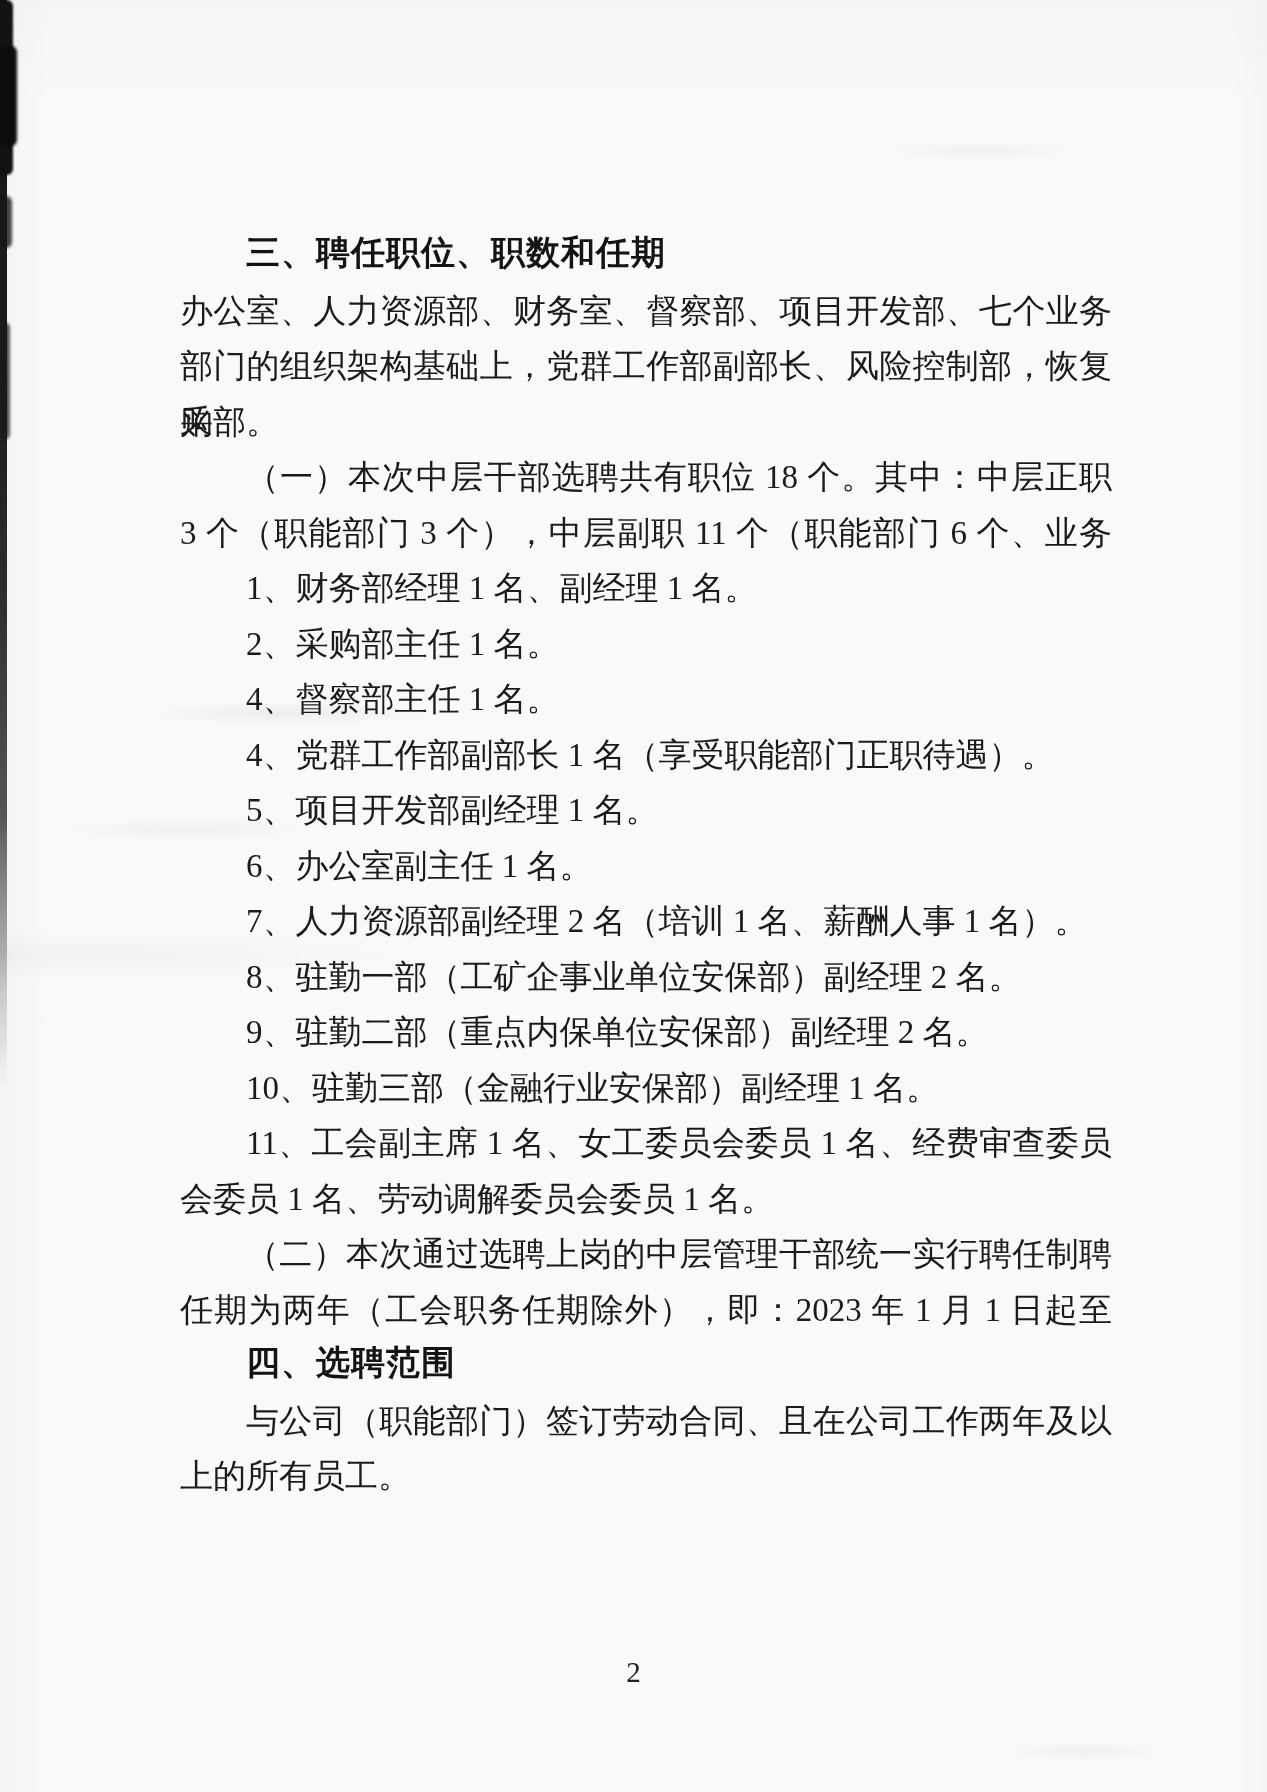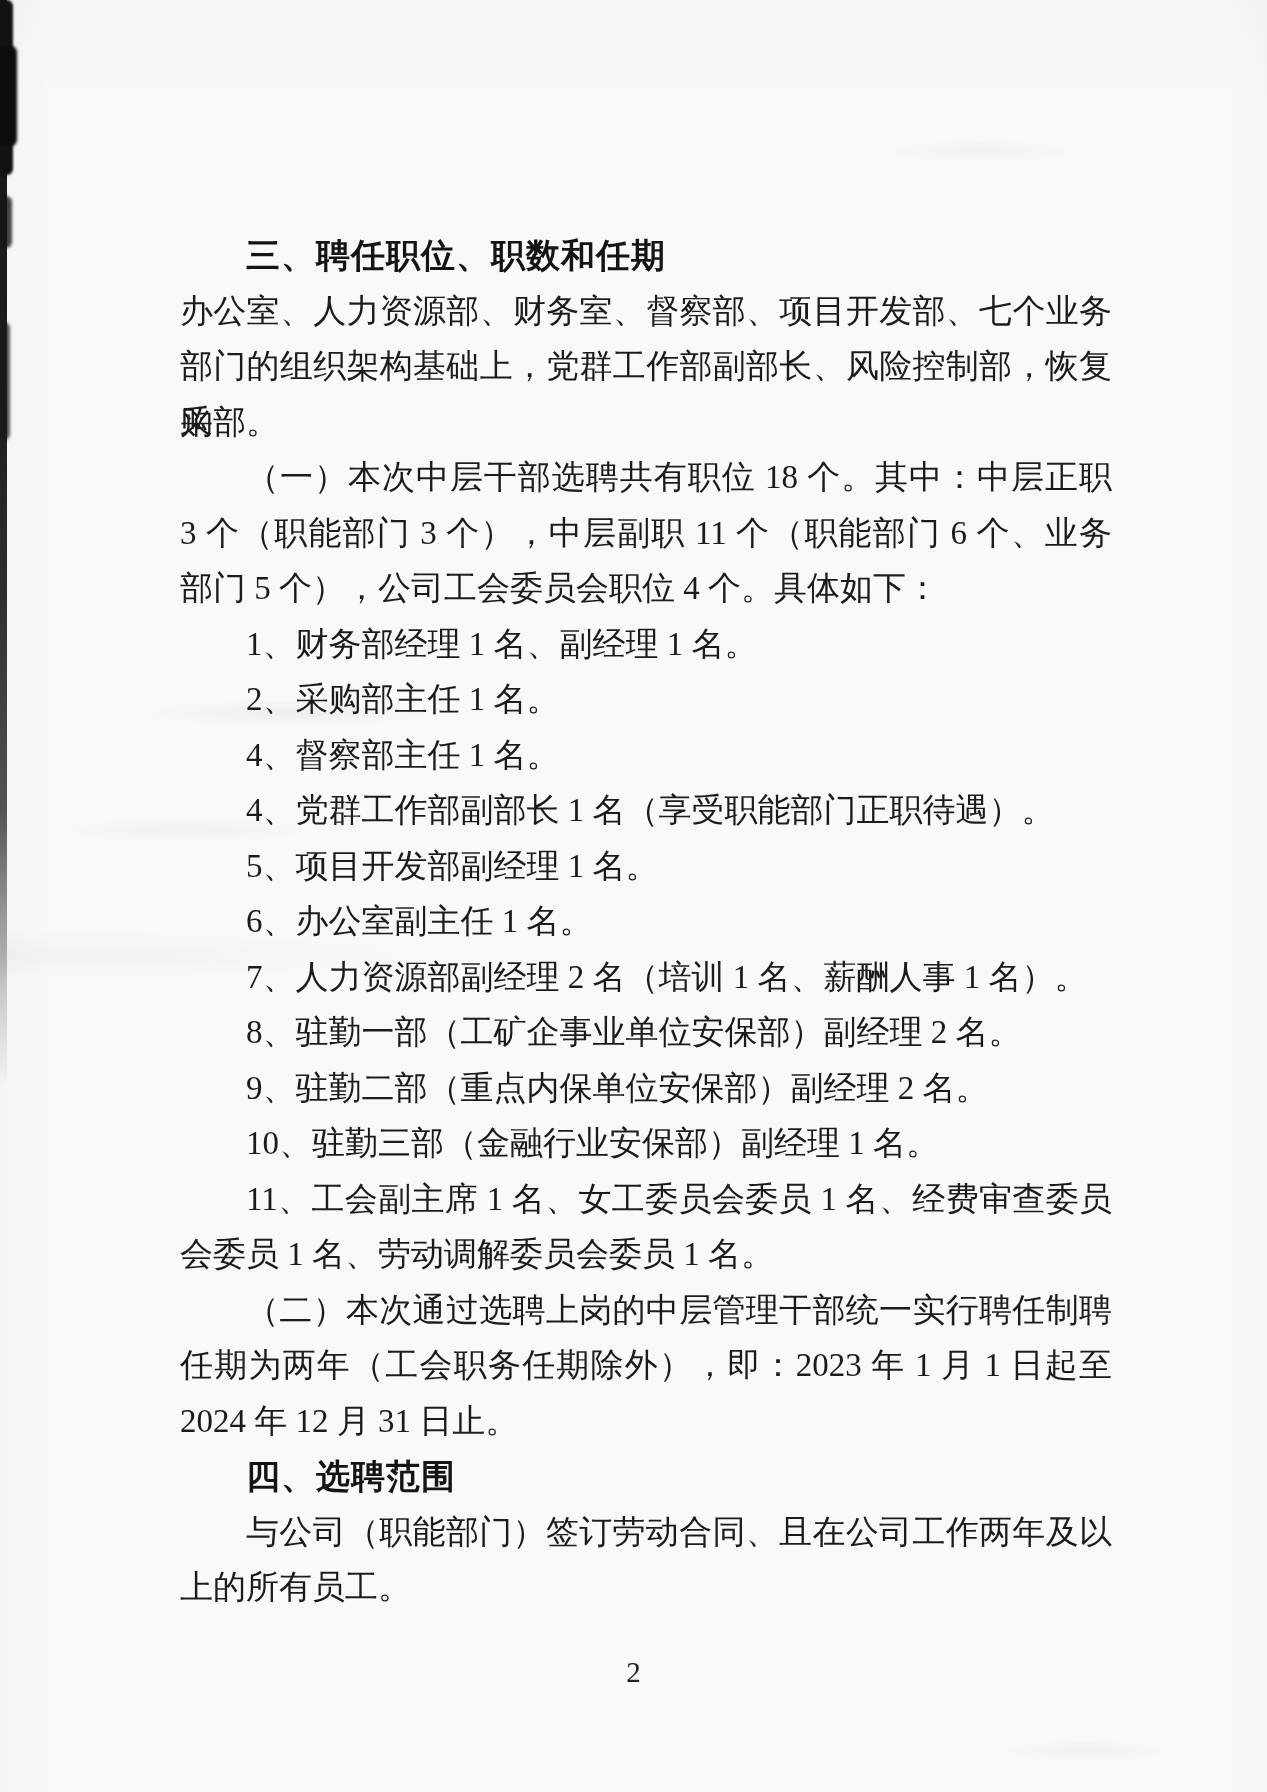--- a/index.html
+++ b/index.html
@@ -52,21 +52,21 @@
     color: #1b1b1b;
   }
   .line { height: 55.5px; }
   .indent { text-indent: 66px; }
   .fill {
     text-align: justify;
     text-align-last: justify;
     text-justify: inter-character;
   }
   .heading {
-    font-family: Liberation Sans, sans-serif;
+    font-family: Liberation Mono, monospace;
     font-weight: 700;
     font-size: 34px;
     letter-spacing: 1px;
     color: #141414;
   }
   .page-number {
     position: absolute;
     left: 0; right: 0; top: 1656px;
     text-align: center;
     font-size: 29px;
@@ -89,36 +89,34 @@
   <div class="smudge smudge4"></div>
   <div class="smudge smudge5"></div>
 
   <div class="content">
     <div class="line heading indent">三、聘任职位、职数和任期</div>
     <div class="line fill">办公室、人力资源部、财务室、督察部、项目开发部、七个业务</div>
     <div class="line fill">部门的组织架构基础上，党群工作部副部长、风险控制部，恢复采</div>
     <div class="line">购部。</div>
     <div class="line indent fill">（一）本次中层干部选聘共有职位 18 个。其中：中层正职</div>
     <div class="line fill">3 个（职能部门 3 个），中层副职 11 个（职能部门 6 个、业务</div>
-    <div class="line">部门 5 个），公司工会委员会职位 4 个。具体如下：</div>
     <div class="line indent">1、财务部经理 1 名、副经理 1 名。</div>
     <div class="line indent">2、采购部主任 1 名。</div>
     <div class="line indent">4、督察部主任 1 名。</div>
     <div class="line indent">4、党群工作部副部长 1 名（享受职能部门正职待遇）。</div>
     <div class="line indent">5、项目开发部副经理 1 名。</div>
     <div class="line indent">6、办公室副主任 1 名。</div>
     <div class="line indent">7、人力资源部副经理 2 名（培训 1 名、薪酬人事 1 名）。</div>
     <div class="line indent">8、驻勤一部（工矿企事业单位安保部）副经理 2 名。</div>
     <div class="line indent">9、驻勤二部（重点内保单位安保部）副经理 2 名。</div>
     <div class="line indent">10、驻勤三部（金融行业安保部）副经理 1 名。</div>
     <div class="line indent fill">11、工会副主席 1 名、女工委员会委员 1 名、经费审查委员</div>
     <div class="line">会委员 1 名、劳动调解委员会委员 1 名。</div>
     <div class="line indent fill">（二）本次通过选聘上岗的中层管理干部统一实行聘任制聘</div>
     <div class="line fill">任期为两年（工会职务任期除外），即：2023 年 1 月 1 日起至</div>
-    <div class="line">2024 年 12 月 31 日止。</div>
     <div class="line heading indent">四、选聘范围</div>
     <div class="line indent fill">与公司（职能部门）签订劳动合同、且在公司工作两年及以</div>
     <div class="line">上的所有员工。</div>
   </div>
 
   <div class="page-number">2</div>
 
 </div>
 
 </body></html>

